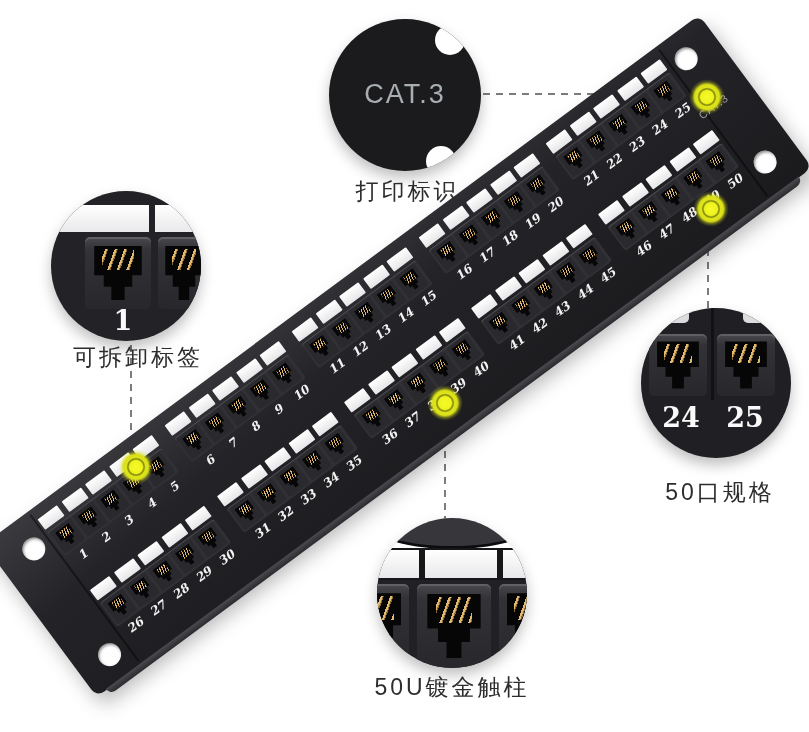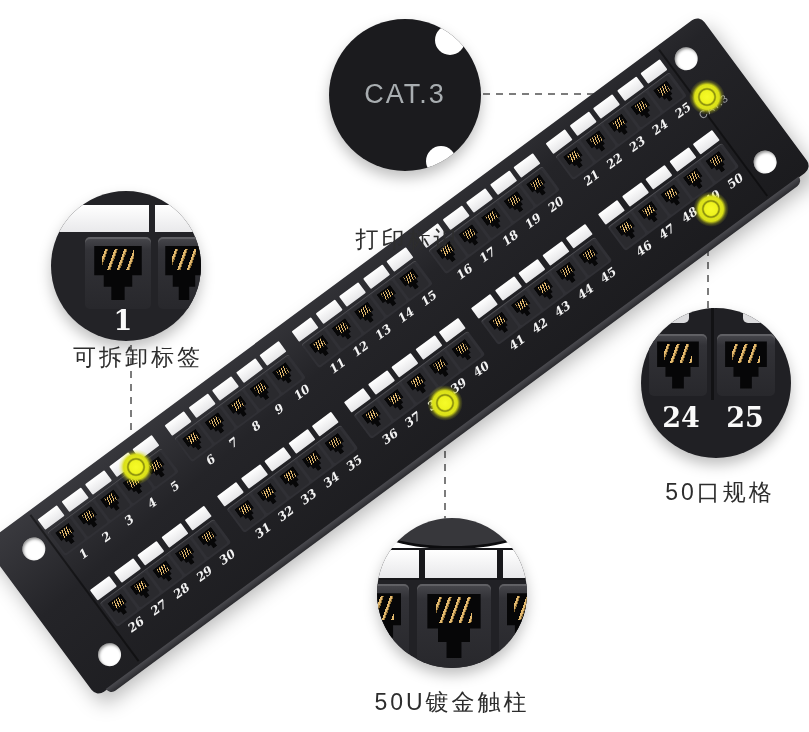--- a/index.html
+++ b/index.html
@@ -113,24 +113,24 @@
 
   .cnum{position:absolute;text-align:center;color:#fafafa;
         font-family:"DejaVu Serif","Liberation Serif",serif;font-weight:bold;}
   #cnum-1{left:52px;top:114px;width:40px;font-size:27px;}
   #cnum-24{left:18px;top:94px;width:44px;font-size:27px;}
   #cnum-25{left:82px;top:94px;width:44px;font-size:27px;}
 
   
   .caption{position:absolute;z-index:6;text-align:center;font-size:23px;letter-spacing:3px;
            color:var(--caption,#2d2d2d);}
-  #cap-print{left:325px;top:176px;width:165px;margin-top:48px;}
+  #cap-print{left:325px;top:176px;width:165px;}
   #cap-label{left:43px;top:342px;width:190px;}
   #cap-ports{left:630px;top:477px;width:180px;}
-  #cap-gold{left:337px;top:687px;width:230px;}
+  #cap-gold{left:337px;top:672px;width:230px;}
 </style>
 </head>
 <body>
 
 <div class="dashline dl-h" id="line-print"></div>
 <div class="dashline dl-v" id="line-label"></div>
 <div class="dashline dl-v" id="line-ports"></div>
 <div class="dashline dl-v" id="line-gold"></div>
 
 <div id="panel">

